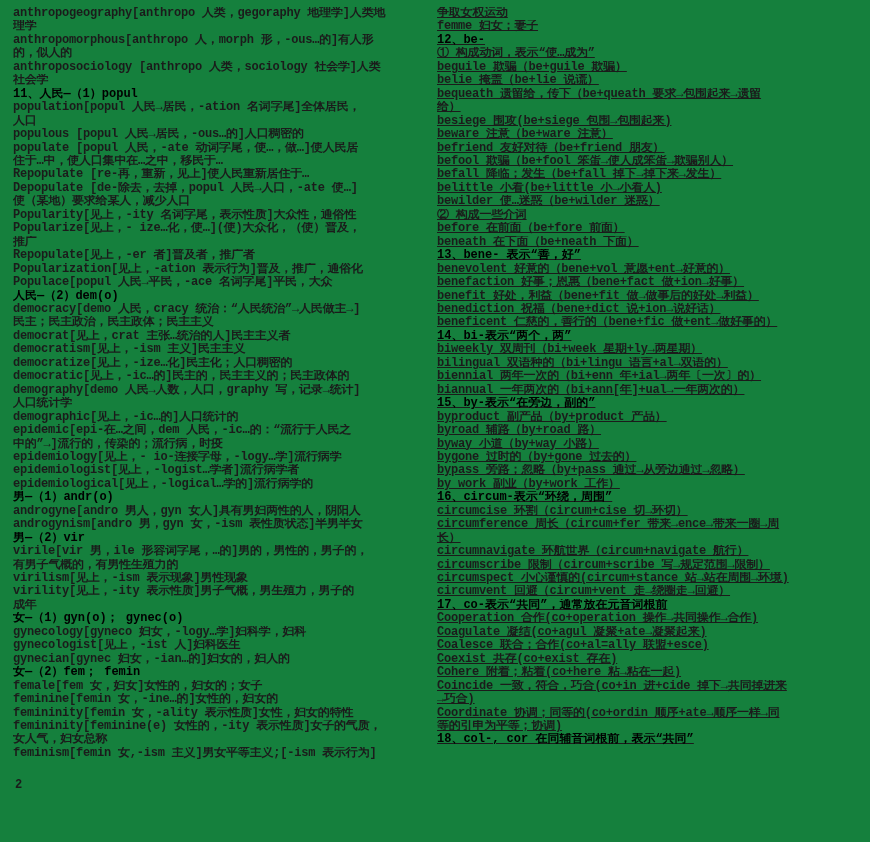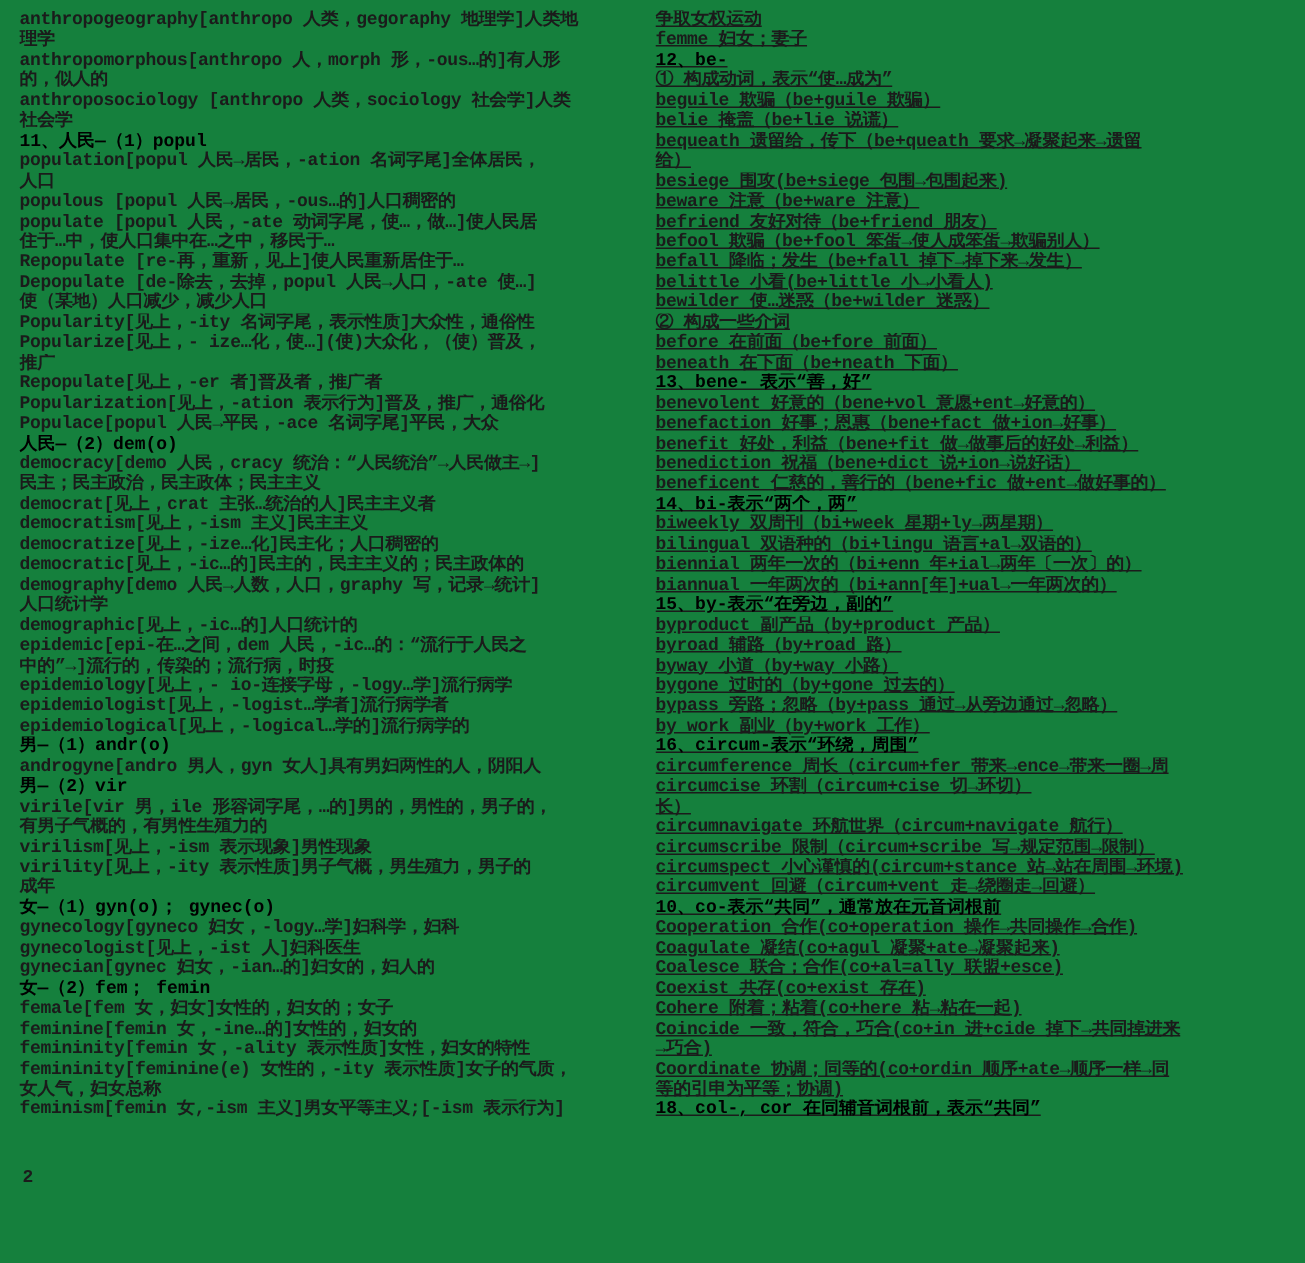--- a/index.html
+++ b/index.html
@@ -56,21 +56,21 @@
         <div class="line">anthroposociology [anthropo 人类，sociology 社会学]人类</div>
         <div class="line">社会学</div>
         <div class="line heading">11、人民—（1）popul</div>
         <div class="line">population[popul 人民→居民，-ation 名词字尾]全体居民，</div>
         <div class="line">人口</div>
         <div class="line">populous [popul 人民→居民，-ous…的]人口稠密的</div>
         <div class="line">populate [popul 人民，-ate 动词字尾，使…，做…]使人民居</div>
         <div class="line">住于…中，使人口集中在…之中，移民于…</div>
         <div class="line">Repopulate [re-再，重新，见上]使人民重新居住于…</div>
         <div class="line">Depopulate [de-除去，去掉，popul 人民→人口，-ate 使…]</div>
-        <div class="line">使（某地）人口减少，减少人口</div>
+        <div class="line">使（某地）要求给某人，减少人口</div>
         <div class="line">Popularity[见上，-ity 名词字尾，表示性质]大众性，通俗性</div>
         <div class="line">Popularize[见上，- ize…化，使…](使)大众化，（使）普及，</div>
         <div class="line">推广</div>
         <div class="line">Repopulate[见上，-er 者]普及者，推广者</div>
         <div class="line">Popularization[见上，-ation 表示行为]普及，推广，通俗化</div>
         <div class="line">Populace[popul 人民→平民，-ace 名词字尾]平民，大众</div>
         <div class="line heading">人民—（2）dem(o)</div>
         <div class="line">democracy[demo 人民，cracy 统治：“人民统治”→人民做主→]</div>
         <div class="line">民主；民主政治，民主政体；民主主义</div>
         <div class="line">democrat[见上，crat 主张…统治的人]民主主义者</div>
@@ -80,20 +80,21 @@
         <div class="line">demography[demo 人民→人数，人口，graphy 写，记录→统计]</div>
         <div class="line">人口统计学</div>
         <div class="line">demographic[见上，-ic…的]人口统计的</div>
         <div class="line">epidemic[epi-在…之间，dem 人民，-ic…的：“流行于人民之</div>
         <div class="line">中的”→]流行的，传染的；流行病，时疫</div>
         <div class="line">epidemiology[见上，- io-连接字母，-logy…学]流行病学</div>
         <div class="line">epidemiologist[见上，-logist…学者]流行病学者</div>
         <div class="line">epidemiological[见上，-logical…学的]流行病学的</div>
         <div class="line heading">男—（1）andr(o)</div>
         <div class="line">androgyne[andro 男人，gyn 女人]具有男妇两性的人，阴阳人</div>
+        <div class="line">androgynism[andro 男，gyn 女，-ism 表性质状态]半男半女</div>
         <div class="line heading">男—（2）vir</div>
         <div class="line">virile[vir 男，ile 形容词字尾，…的]男的，男性的，男子的，</div>
         <div class="line">有男子气概的，有男性生殖力的</div>
         <div class="line">virilism[见上，-ism 表示现象]男性现象</div>
         <div class="line">virility[见上，-ity 表示性质]男子气概，男生殖力，男子的</div>
         <div class="line">成年</div>
         <div class="line heading">女—（1）gyn(o)；  gynec(o)</div>
         <div class="line">gynecology[gyneco 妇女，-logy…学]妇科学，妇科</div>
         <div class="line">gynecologist[见上，-ist 人]妇科医生</div>
         <div class="line">gynecian[gynec 妇女，-ian…的]妇女的，妇人的</div>
@@ -105,21 +106,21 @@
         <div class="line">女人气，妇女总称</div>
         <div class="line">feminism[femin 女,-ism 主义]男女平等主义;[-ism 表示行为]</div>
       </div>
     <div class="col right">
         <div class="line">争取女权运动</div>
         <div class="line">femme 妇女；妻子</div>
         <div class="line heading">12、be-</div>
         <div class="line">① 构成动词，表示“使…成为”</div>
         <div class="line">beguile 欺骗（be+guile 欺骗）</div>
         <div class="line">belie 掩盖（be+lie 说谎）</div>
-        <div class="line">bequeath 遗留给，传下（be+queath 要求→凝聚起来→遗留</div>
+        <div class="line">bequeath 遗留给，传下（be+queath 要求→包围起来→遗留</div>
         <div class="line">给）</div>
         <div class="line">besiege 围攻(be+siege 包围→包围起来)</div>
         <div class="line">beware 注意（be+ware 注意）</div>
         <div class="line">befriend 友好对待（be+friend 朋友）</div>
         <div class="line">befool 欺骗（be+fool 笨蛋→使人成笨蛋→欺骗别人）</div>
         <div class="line">befall 降临；发生（be+fall 掉下→掉下来→发生）</div>
         <div class="line">belittle 小看(be+little 小→小看人)</div>
         <div class="line">bewilder 使…迷惑（be+wilder 迷惑）</div>
         <div class="line">② 构成一些介词</div>
         <div class="line">before 在前面（be+fore 前面）</div>
@@ -136,28 +137,28 @@
         <div class="line">biennial 两年一次的（bi+enn 年+ial→两年〔一次〕的）</div>
         <div class="line">biannual 一年两次的（bi+ann[年]+ual→一年两次的）</div>
         <div class="line heading">15、by-表示“在旁边，副的”</div>
         <div class="line">byproduct 副产品（by+product 产品）</div>
         <div class="line">byroad 辅路（by+road 路）</div>
         <div class="line">byway 小道（by+way 小路）</div>
         <div class="line">bygone 过时的（by+gone 过去的）</div>
         <div class="line">bypass 旁路；忽略（by+pass 通过→从旁边通过→忽略）</div>
         <div class="line">by work 副业（by+work 工作）</div>
         <div class="line heading">16、circum-表示“环绕，周围”</div>
+        <div class="line">circumcise 环割（circum+cise 切→环切）</div>
         <div class="line">circumference 周长（circum+fer 带来→ence→带来一圈→周</div>
-        <div class="line">circumcise 环割（circum+cise 切→环切）</div>
         <div class="line">长）</div>
         <div class="line">circumnavigate 环航世界（circum+navigate 航行）</div>
         <div class="line">circumscribe 限制（circum+scribe 写→规定范围→限制）</div>
         <div class="line">circumspect 小心谨慎的(circum+stance 站→站在周围→环境)</div>
         <div class="line">circumvent 回避（circum+vent 走→绕圈走→回避）</div>
-        <div class="line heading">10、co-表示“共同”，通常放在元音词根前</div>
+        <div class="line heading">17、co-表示“共同”，通常放在元音词根前</div>
         <div class="line">Cooperation 合作(co+operation 操作→共同操作→合作)</div>
         <div class="line">Coagulate 凝结(co+agul 凝聚+ate→凝聚起来)</div>
         <div class="line">Coalesce 联合；合作(co+al=ally 联盟+esce)</div>
         <div class="line">Coexist 共存(co+exist 存在)</div>
         <div class="line">Cohere 附着；粘着(co+here 粘→粘在一起)</div>
         <div class="line">Coincide 一致，符合，巧合(co+in 进+cide 掉下→共同掉进来</div>
         <div class="line">→巧合)</div>
         <div class="line">Coordinate 协调；同等的(co+ordin 顺序+ate→顺序一样→同</div>
         <div class="line">等的引申为平等；协调)</div>
         <div class="line heading">18、col-, cor 在同辅音词根前，表示“共同”</div>

